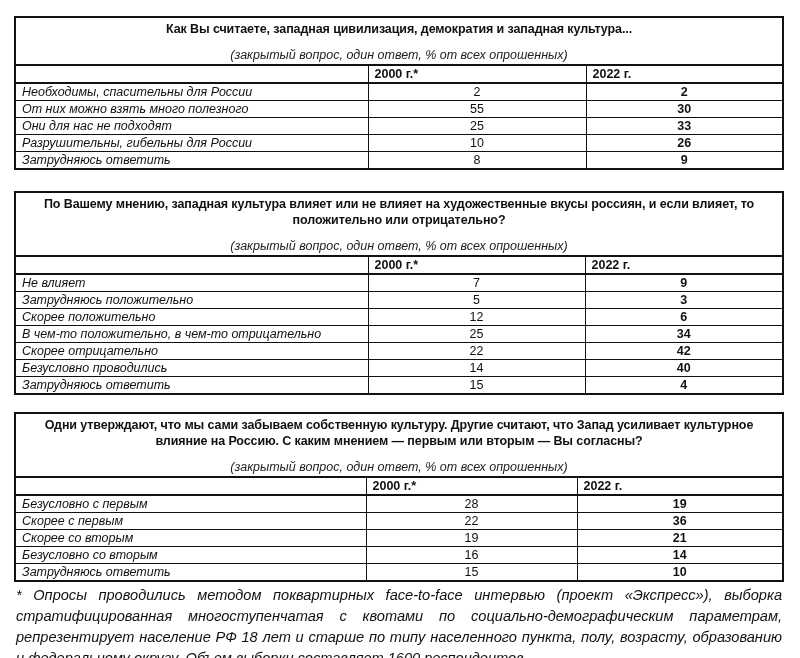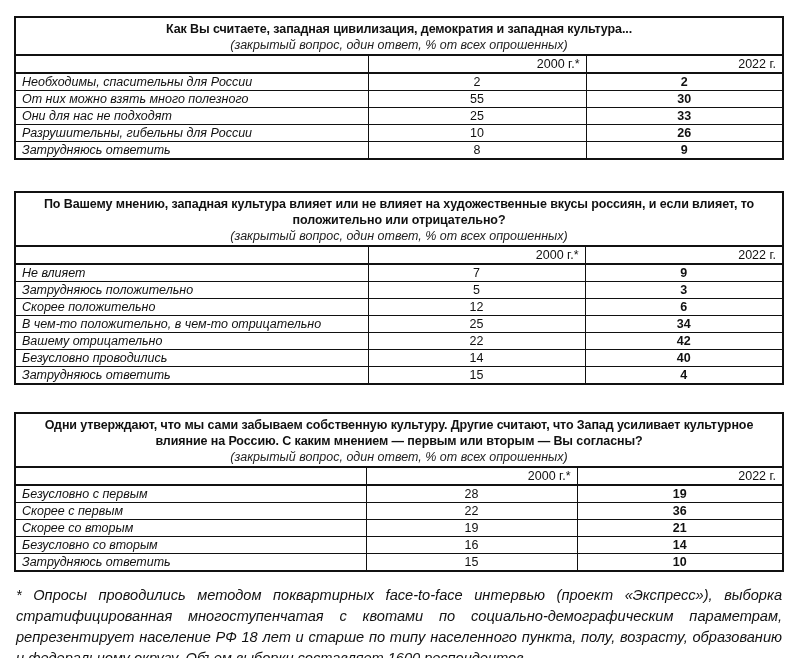--- a/index.html
+++ b/index.html
@@ -6,22 +6,22 @@
   body { width:800px; height:658px; position:relative; overflow:hidden;
          font-family:"Liberation Sans", sans-serif; color:#111; }
   table.survey { position:absolute; left:14px; width:768px; border-collapse:collapse;
                  border:2px solid #111; table-layout:fixed; }
   table.survey td { border:1px solid #111; padding:0 6px; height:16px; font-size:12.5px;
                     line-height:15px; white-space:nowrap; overflow:hidden; }
   table.survey tr.row td { border-top:1.5px solid #111; }
   td.qhead { text-align:center; white-space:normal !important; padding:3px 8px 1px !important;
              border-bottom:2px solid #111 !important; }
   .qtitle { font-weight:bold; font-size:12.5px; line-height:16px; display:block; letter-spacing:-0.1px; }
-  .qnote { font-style:italic; font-size:12.5px; line-height:16px; display:block; color:#222; }
-  td.ycol { text-align:right; font-weight:normal; border-bottom:2px solid #111 !important; }
+  .qnote { font-style:italic; font-size:12.5px; line-height:16px; display:block; color:#222;margin-top:10px; }
+  td.ycol { text-align:left; font-weight:bold; border-bottom:2px solid #111 !important; }
   td.label { font-style:italic; }
   td.v2000 { text-align:center; }
   td.v2022 { text-align:center; font-weight:bold; }
   #t1 { top:16px; } #t2 { top:191px; } #t3 { top:412px; }
   .footnote { position:absolute; left:16px; width:766px; top:570px; font-style:italic;
               font-size:14.6px; line-height:21px; text-align:justify; text-align-last:left; }
 </style>
 </head>
 <body>
 
@@ -103,21 +103,21 @@
         <td class="label">Скорее положительно</td>
         <td class="v2000">12</td>
         <td class="v2022">6</td>
       </tr>
   <tr class="row">
         <td class="label">В чем-то положительно, в чем-то отрицательно</td>
         <td class="v2000">25</td>
         <td class="v2022">34</td>
       </tr>
   <tr class="row">
-        <td class="label">Вашему отрицательно</td>
+        <td class="label">Скорее отрицательно</td>
         <td class="v2000">22</td>
         <td class="v2022">42</td>
       </tr>
   <tr class="row">
         <td class="label">Безусловно проводились</td>
         <td class="v2000">14</td>
         <td class="v2022">40</td>
       </tr>
   <tr class="row">
         <td class="label">Затрудняюсь ответить</td>

